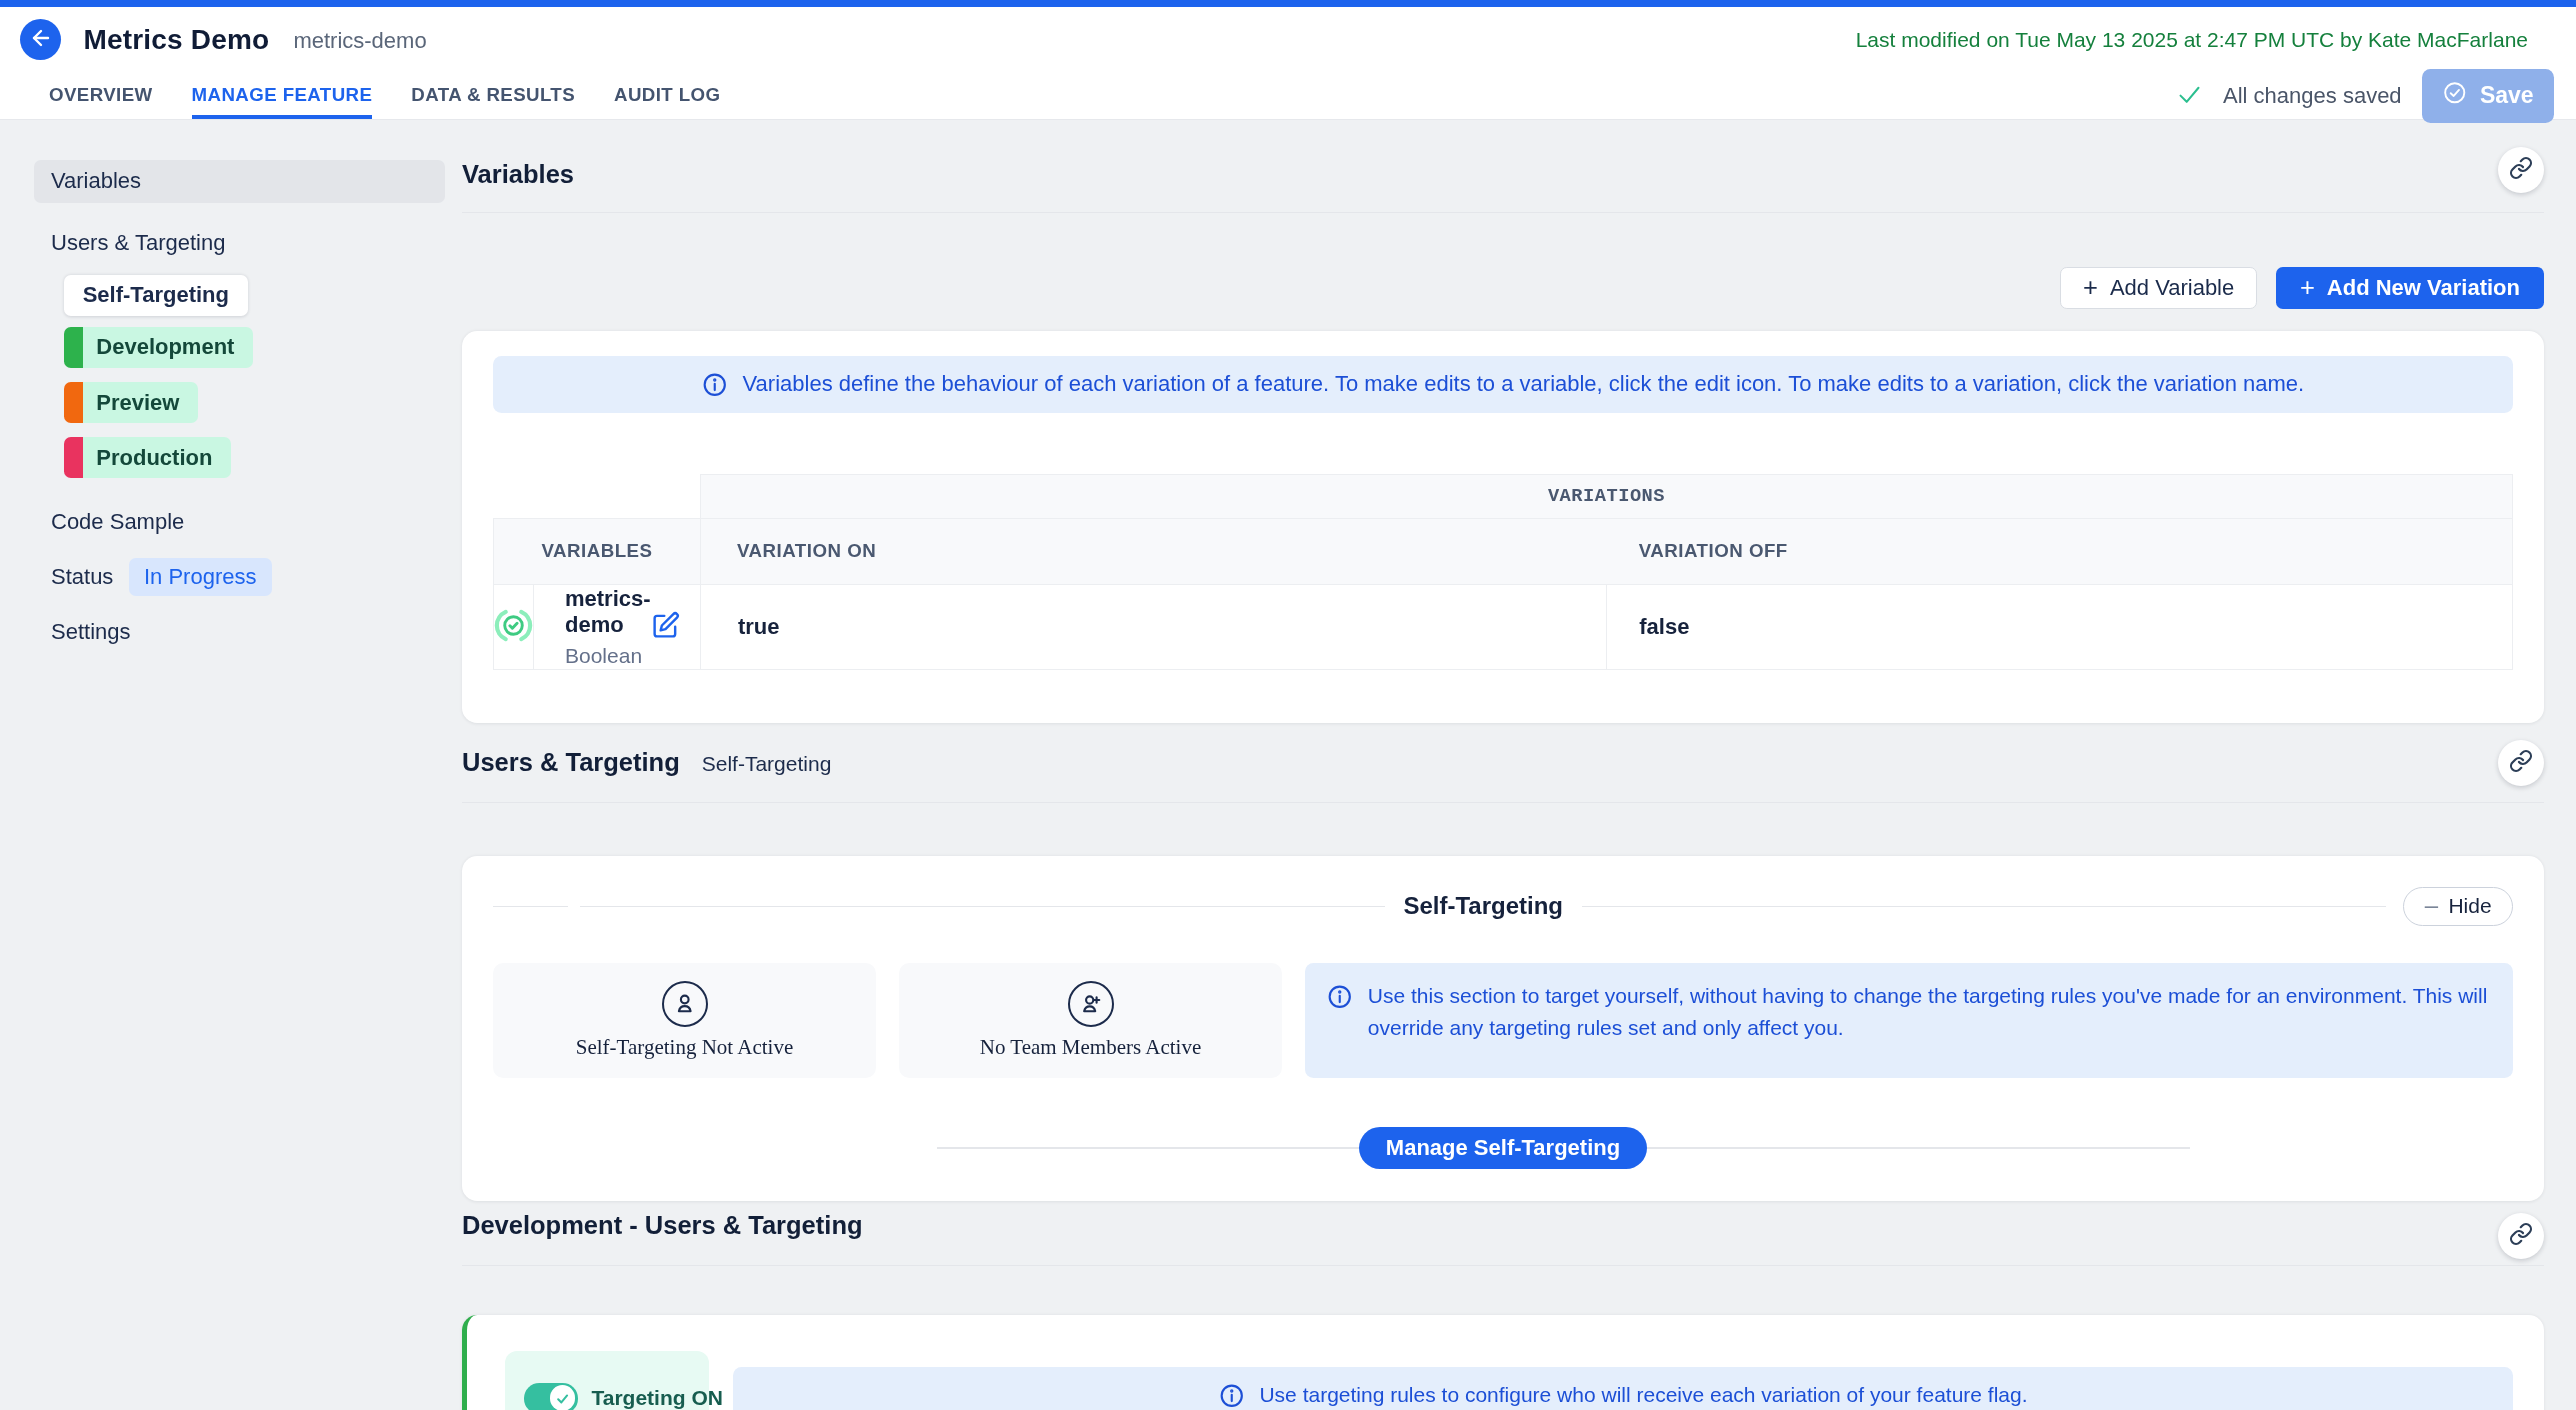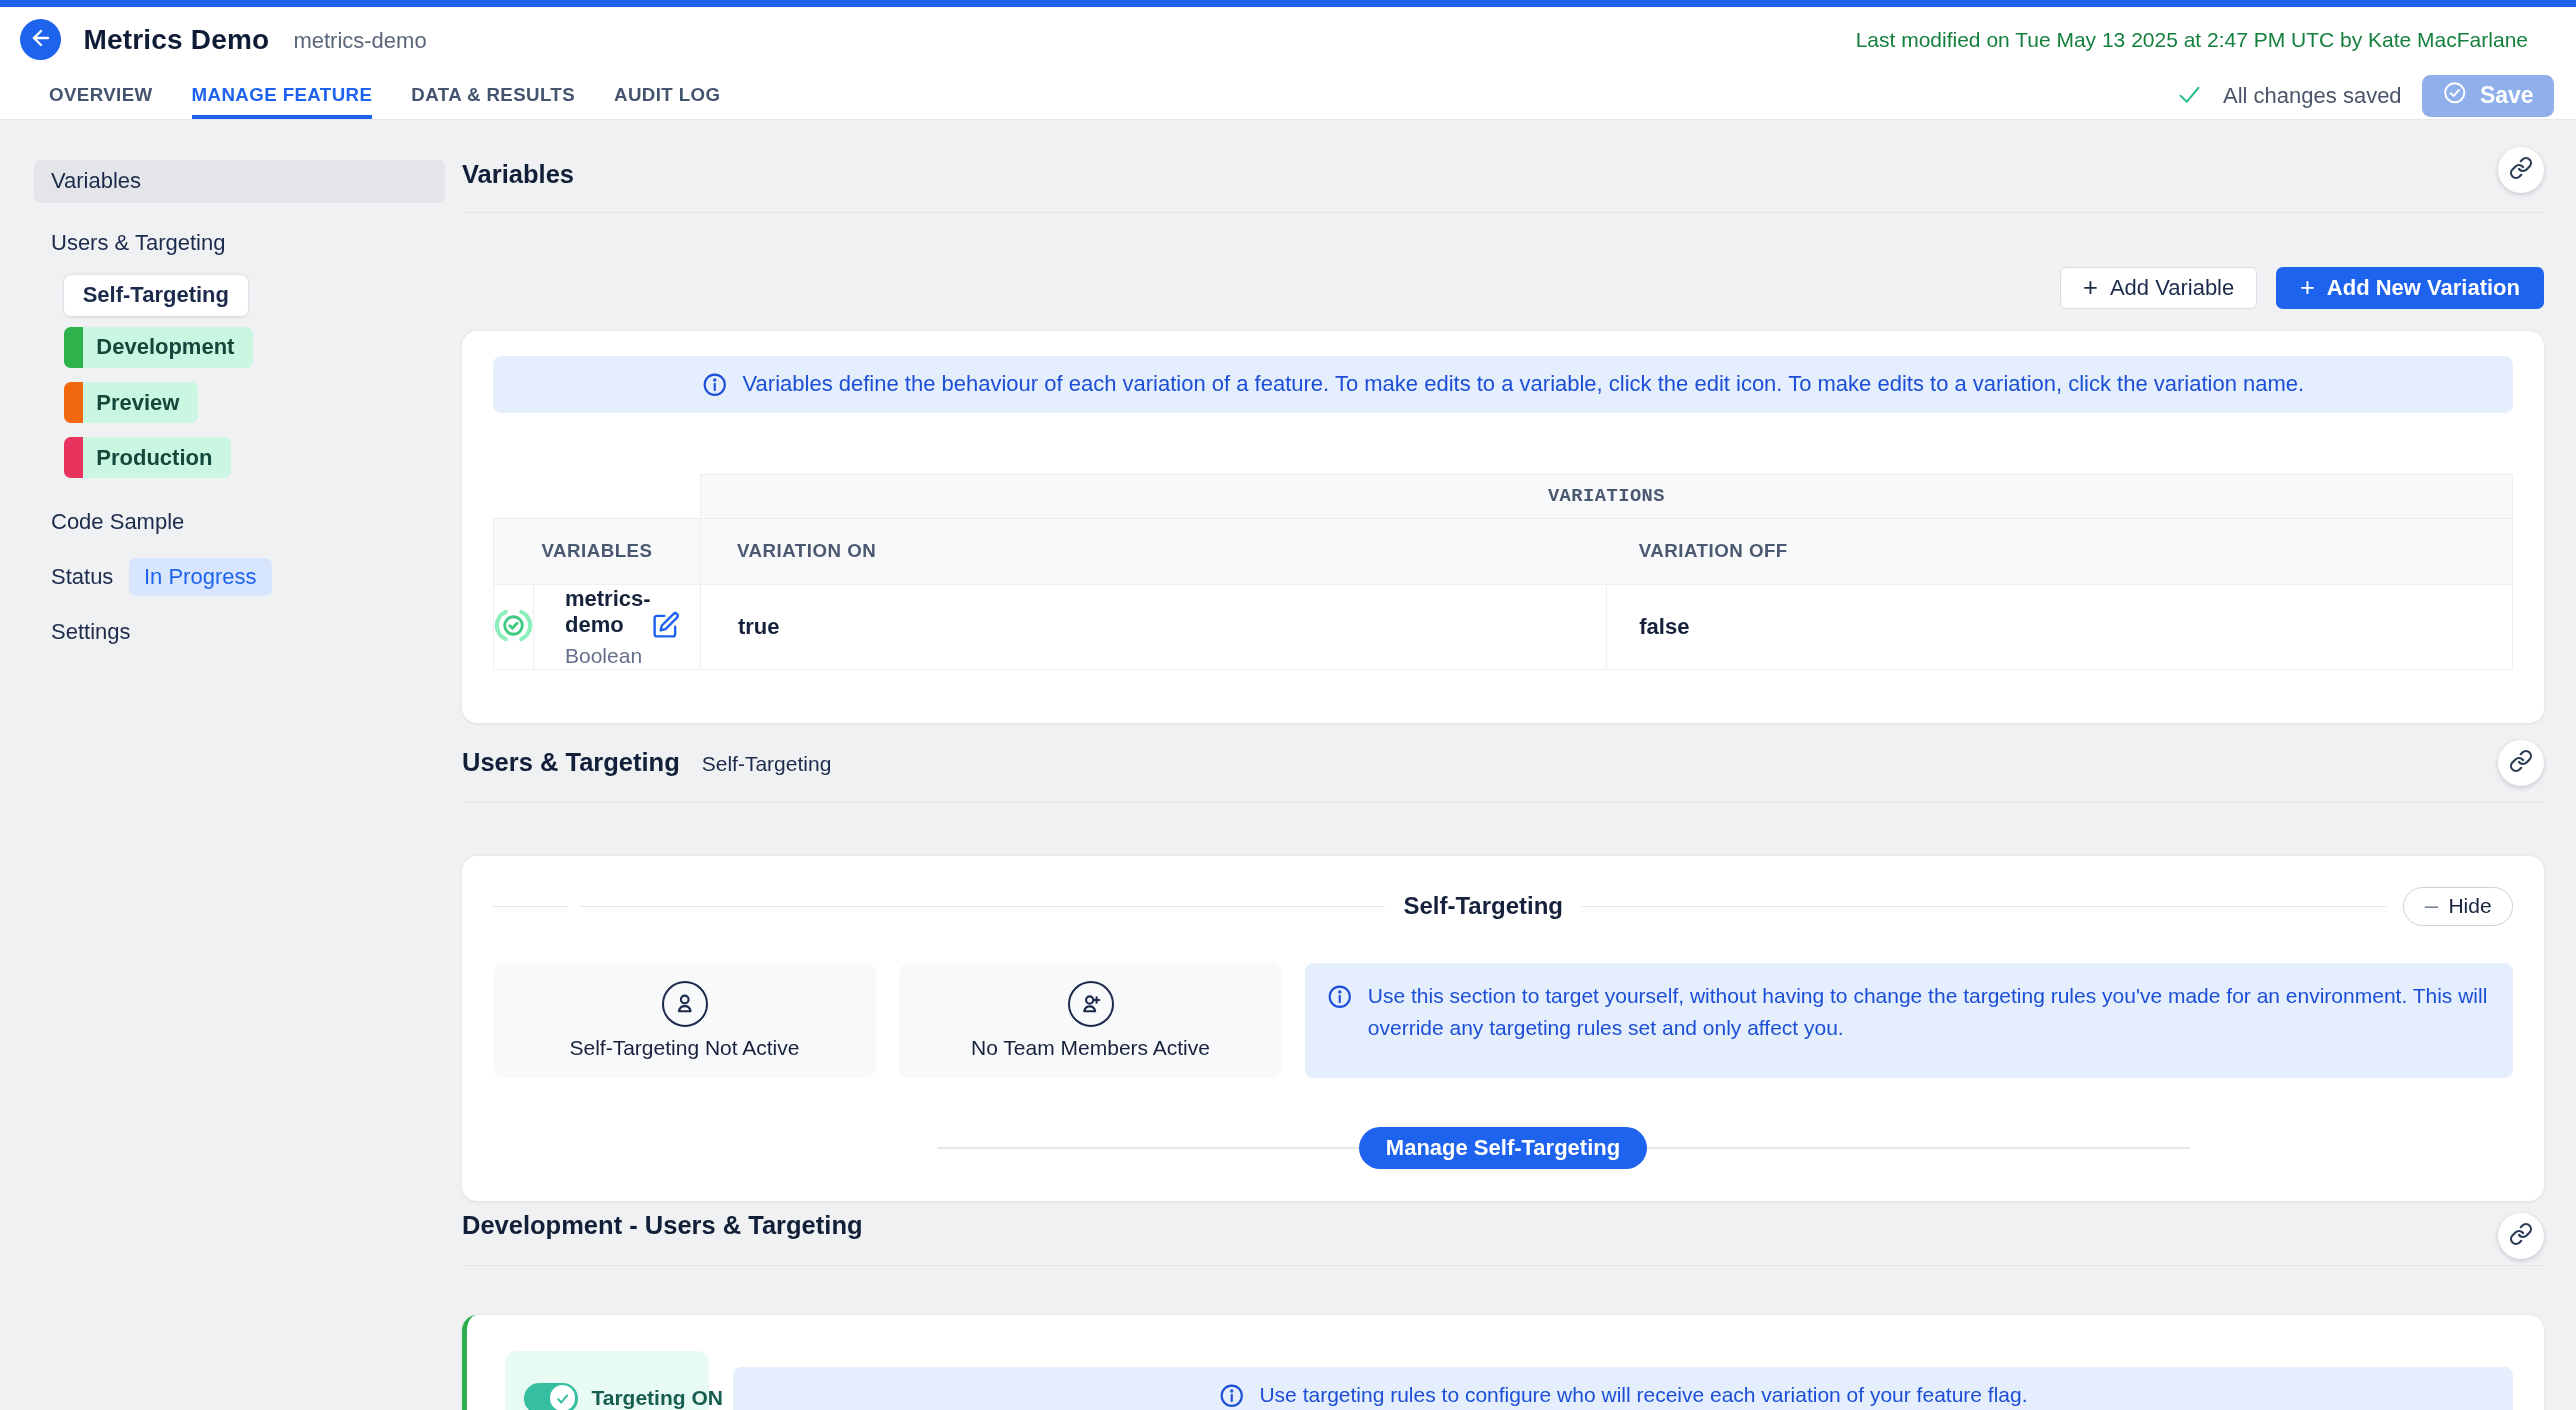--- a/index.html
+++ b/index.html
@@ -16,21 +16,21 @@
   .page-slug { font-size: 22px; color: #5a6679; margin-left: 24px; margin-top: 3.4px; }
   .last-modified { margin-left: auto; font-size: 21px; color: #15803d; 
                    text-underline-offset: 4.2px; text-decoration-color: #9aa4b5; cursor: pointer; }
   .tab-row { display: flex; align-items: center; height: 46px; padding-left: 49px; position: relative; }
   .tab { font-size: 18.7px; font-weight: 700; letter-spacing: 0.4px; color: #44546f; height: 100%;
          display: flex; align-items: center; margin-right: 39px; cursor: pointer; border-bottom: 4.2px solid transparent; padding-top: 2.5px; }
   .tab.active { color: #1d63ed; border-bottom-color: #1d63ed; }
   .tab-right { margin-left: auto; display: flex; align-items: center; gap: 20.4px; padding-right: 22px; }
   .saved-text { font-size: 22px; color: #4a5568; }
   .save-btn { display: flex; align-items: center; gap: 12px; background: #8fb0ea; color: #fff; border: none;
-              border-radius: 8.5px; height: 42px; padding: 0 20.4px; font-size: 23px; font-weight: 700; cursor: default; }
+              border-radius: 8.5px; height: 54px; padding: 0 20.4px; font-size: 23px; font-weight: 700; cursor: default; }
 
   
   .content { display: flex; height: 1290px; }
   .sidebar { width: 462px; flex: 0 0 auto; padding: 40px 17px 0 34px; }
   .main { flex: 1 1 auto; padding-right: 32px; }
 
   
   .side-item { font-size: 22px; color: #1c2b4b; padding: 8.5px 0 8.5px 17px; cursor: pointer; }
   .side-item.selected { background: #e3e5e9; border-radius: 6.8px; padding: 8.5px 17px; }
   .side-item.mt { margin-top: 18.7px; }
@@ -110,21 +110,21 @@
   .st-title { font-size: 24px; font-weight: 600; color: #16223c; padding: 0 18.7px; }
   .hide-btn { display: flex; align-items: center; gap: 10.2px; margin-left: 17px; height: 39px; border-radius: 19.5px;
               border: 1.7px solid #ccd2dc; background: #fff; color: #17233d; font-size: 21px; font-weight: 500;
               padding: 0 20.4px; cursor: pointer; }
   .hide-btn .minus { color: #7a8598; font-size: 24px; line-height: 1; margin-top: -3.4px; }
   .st-cards { display: flex; gap: 23px; margin-top: 37px; }
   .st-info-card { width: 383px; height: 115px; flex: 0 0 auto; background: #f8f9fb; border-radius: 10.2px;
                   display: flex; flex-direction: column; align-items: center; justify-content: center; gap: 8.5px; }
   .avatar-circle { width: 46px; height: 46px; border-radius: 50%; border: 2.1px solid #1c2b4b;
                    display: flex; align-items: center; justify-content: center; }
-  .st-info-label { font-size: 21px; font-weight: 500; color: #16223c; }
+  .st-info-label { font-size: 21px; font-weight: 500; color: #16223c; font-family: Liberation Serif, serif; }
   .st-banner { flex: 1 1 auto; padding: 17px 22px; }
   .st-banner .txt { font-size: 21px; line-height: 32px; }
   .manage-row { position: relative; margin-top: 49px; height: 42px; display: flex; align-items: center;
                 justify-content: center; }
   .manage-row .rule { position: absolute; left: 22%; right: 16%; top: 20.4px; height: 1.7px; background: #e4e6ea; }
   .manage-btn { position: relative; height: 42px; border-radius: 22px; background: #1d63ed; color: #fff;
                 border: none; font-size: 22px; font-weight: 600; padding: 0 27px; cursor: pointer; }
 
   
   .dev-card { margin-top: 49px; height: 339px; border-left: 5.1px solid #2fae4c;

